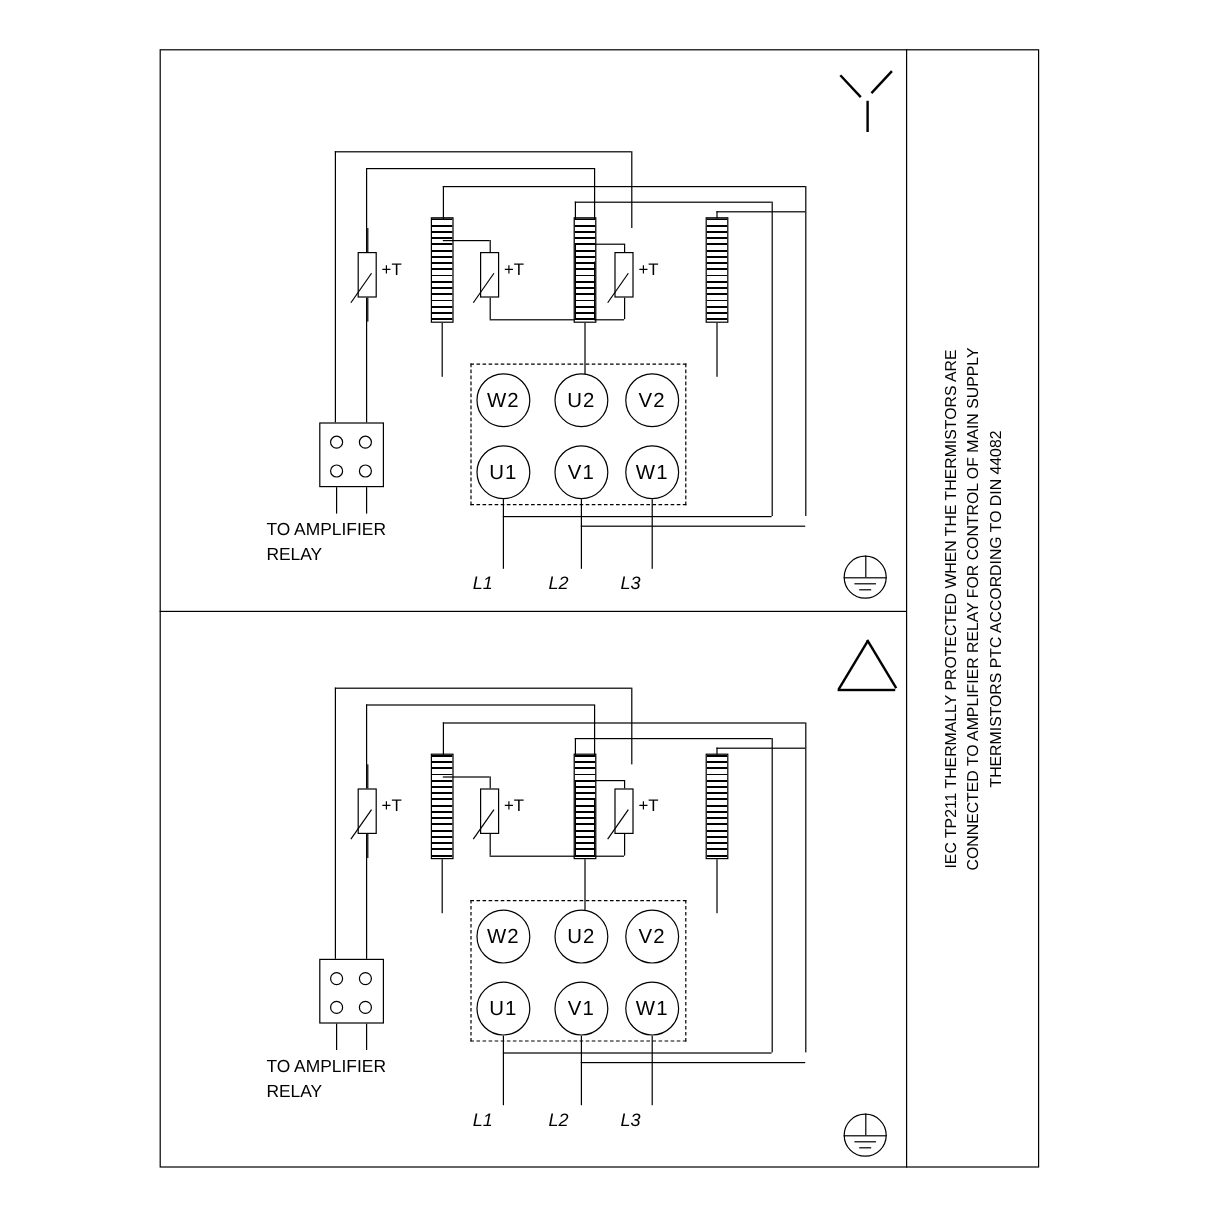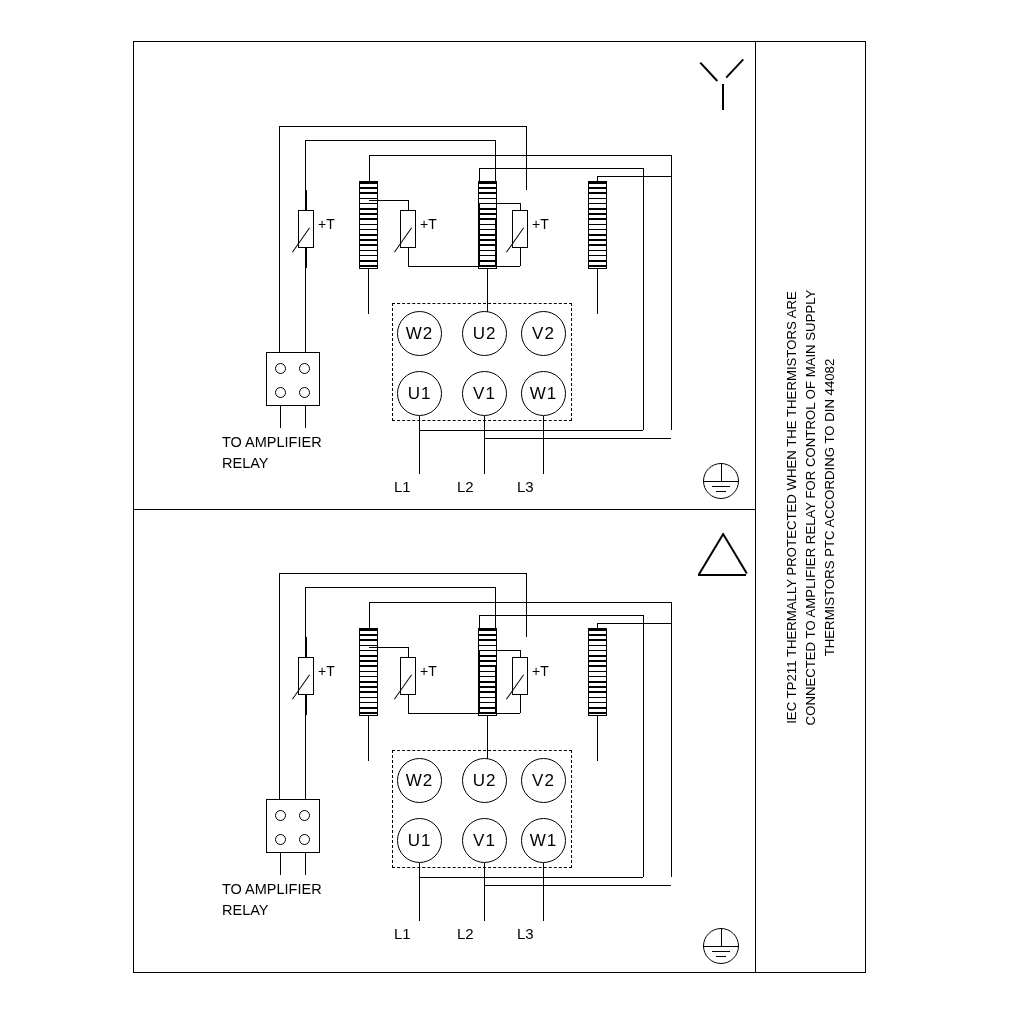--- a/index.html
+++ b/index.html
@@ -78,21 +78,21 @@
     border: 1.3px solid #000;
     box-sizing: border-box;
     background: #fff;
   }
 
   .label {
     font-size: 14.5px;
     white-space: nowrap;
     line-height: 1.45;
   }
-  .phase-label { font-size: 15px; }
+  .phase-label { font-size: 15px; font-style: italic; }
   .plusT { font-size: 14px; }
 
   .conn-box {
     border: 1.5px solid #000;
     box-sizing: border-box;
     background: #fff;
   }
   .conn-dot {
     border: 1.3px solid #000;
     border-radius: 50%;

